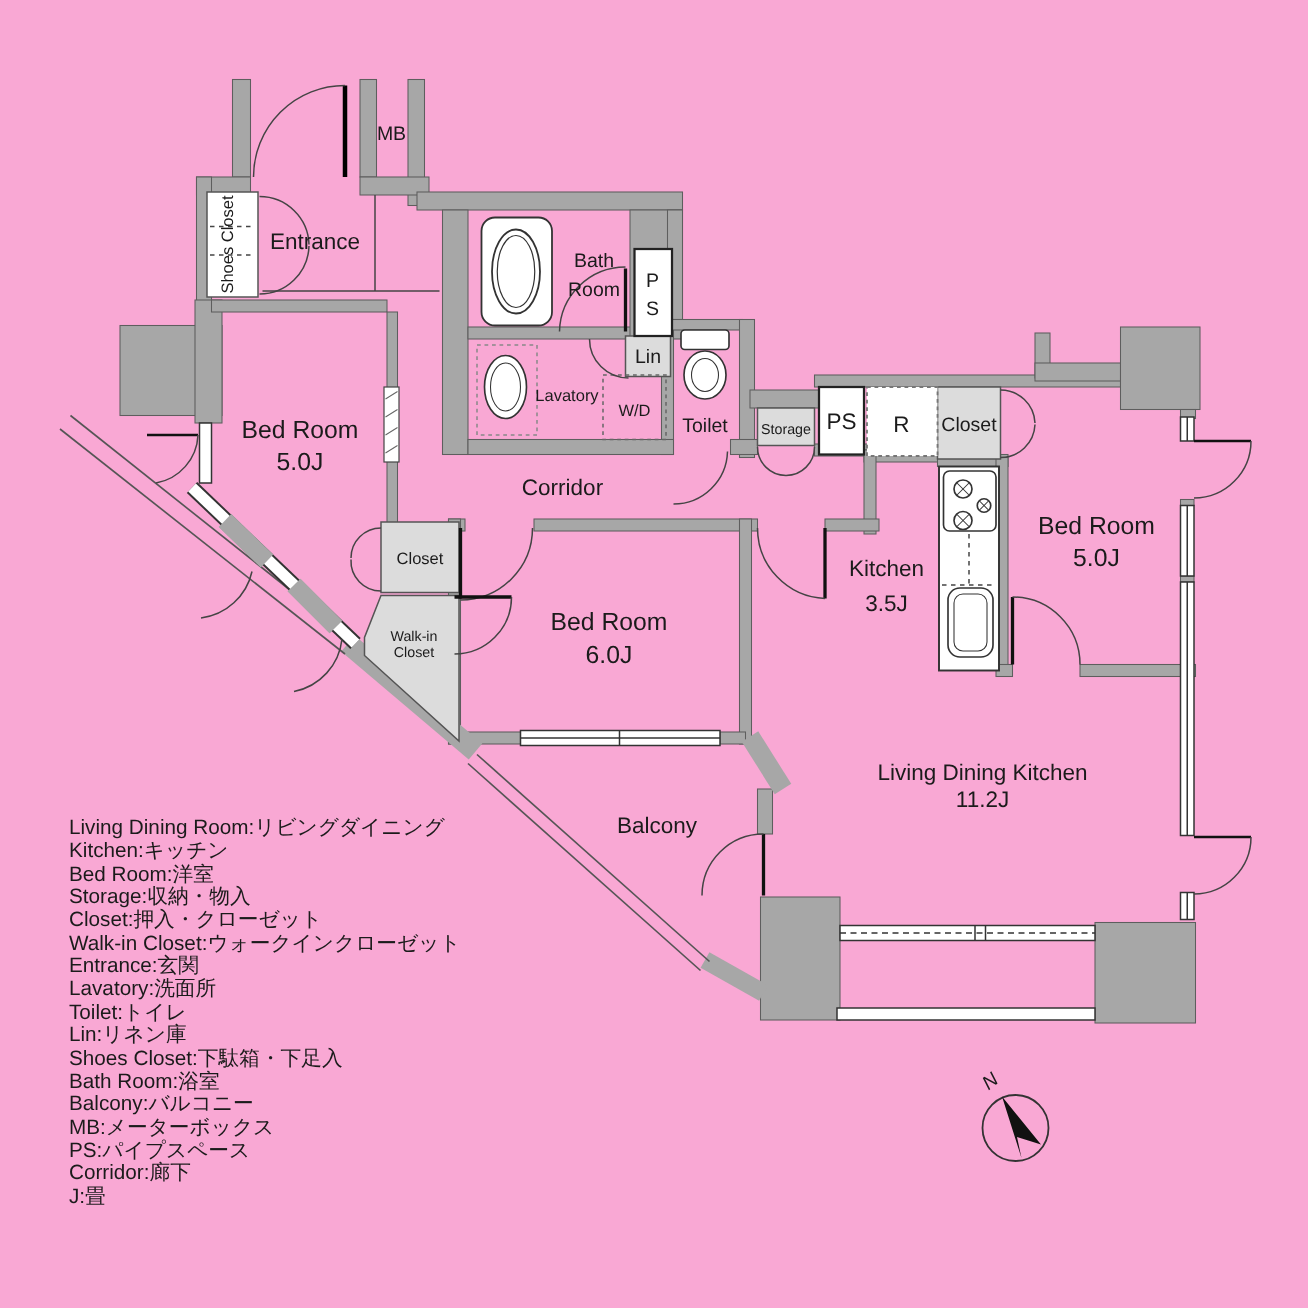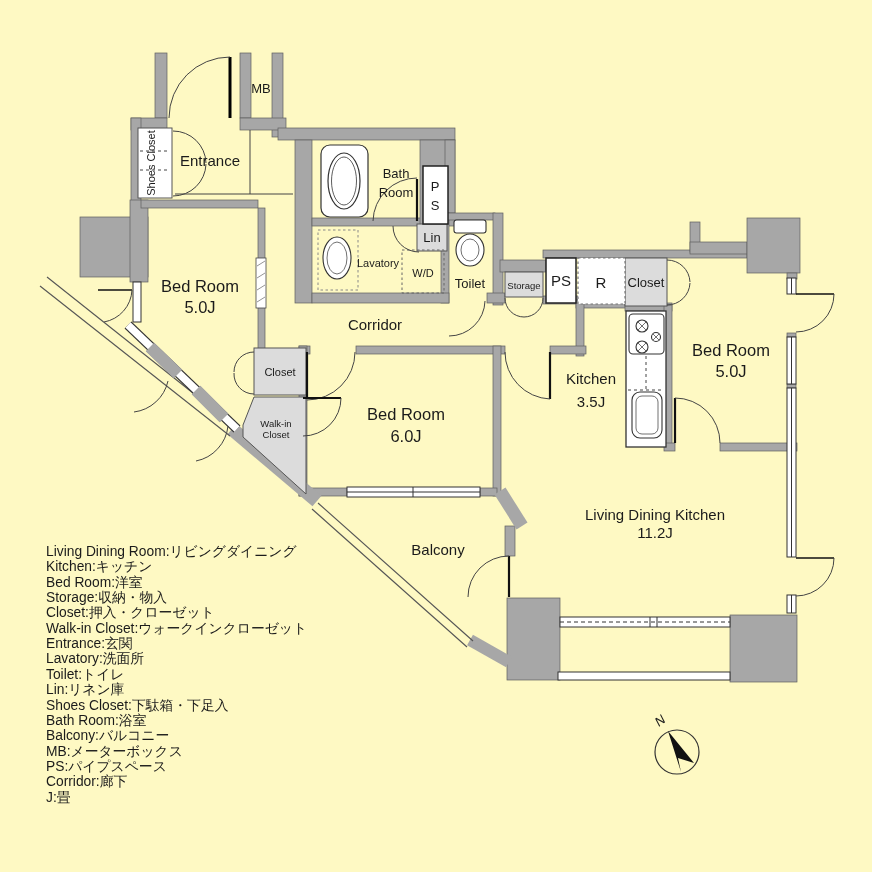--- a/index.html
+++ b/index.html
@@ -1,16 +1,16 @@
 <!DOCTYPE html>
 <html><head>
 <meta charset="utf-8">
 <style>
   html,body{margin:0;padding:0;background:#ffffff;}
-  .stage{position:relative;width:872px;height:872px;background:#fef9c3;overflow:hidden;
+  .stage{position:relative;width:872px;height:872px;background:#f9a8d4;overflow:hidden;
          font-family:"Liberation Sans","DejaVu Sans",sans-serif;}
   svg{position:absolute;left:0;top:0;}
   svg text{fill:#1b1b1b;font-family:"Liberation Sans","DejaVu Sans",sans-serif;}
   .room-lg{font-size:16.5px;}
   .room-md{font-size:15px;}
   .room-sm{font-size:13px;}
   .room-xs{font-size:11px;}
   .room-xxs{font-size:9.5px;}
   .legend-t{font-size:13.8px;}
   .mid{text-anchor:middle;}

